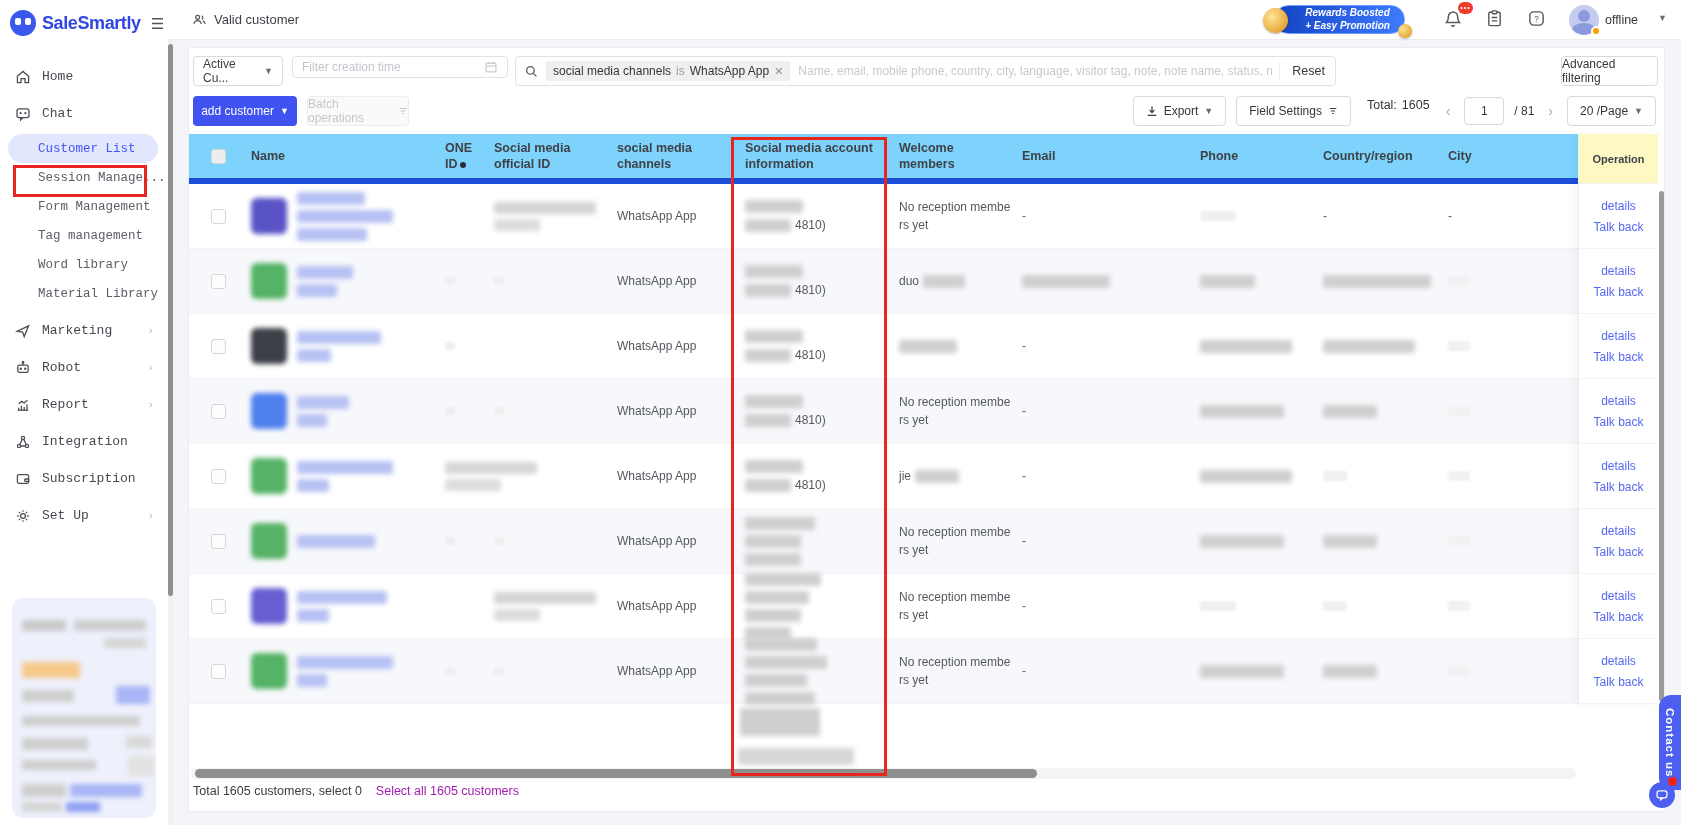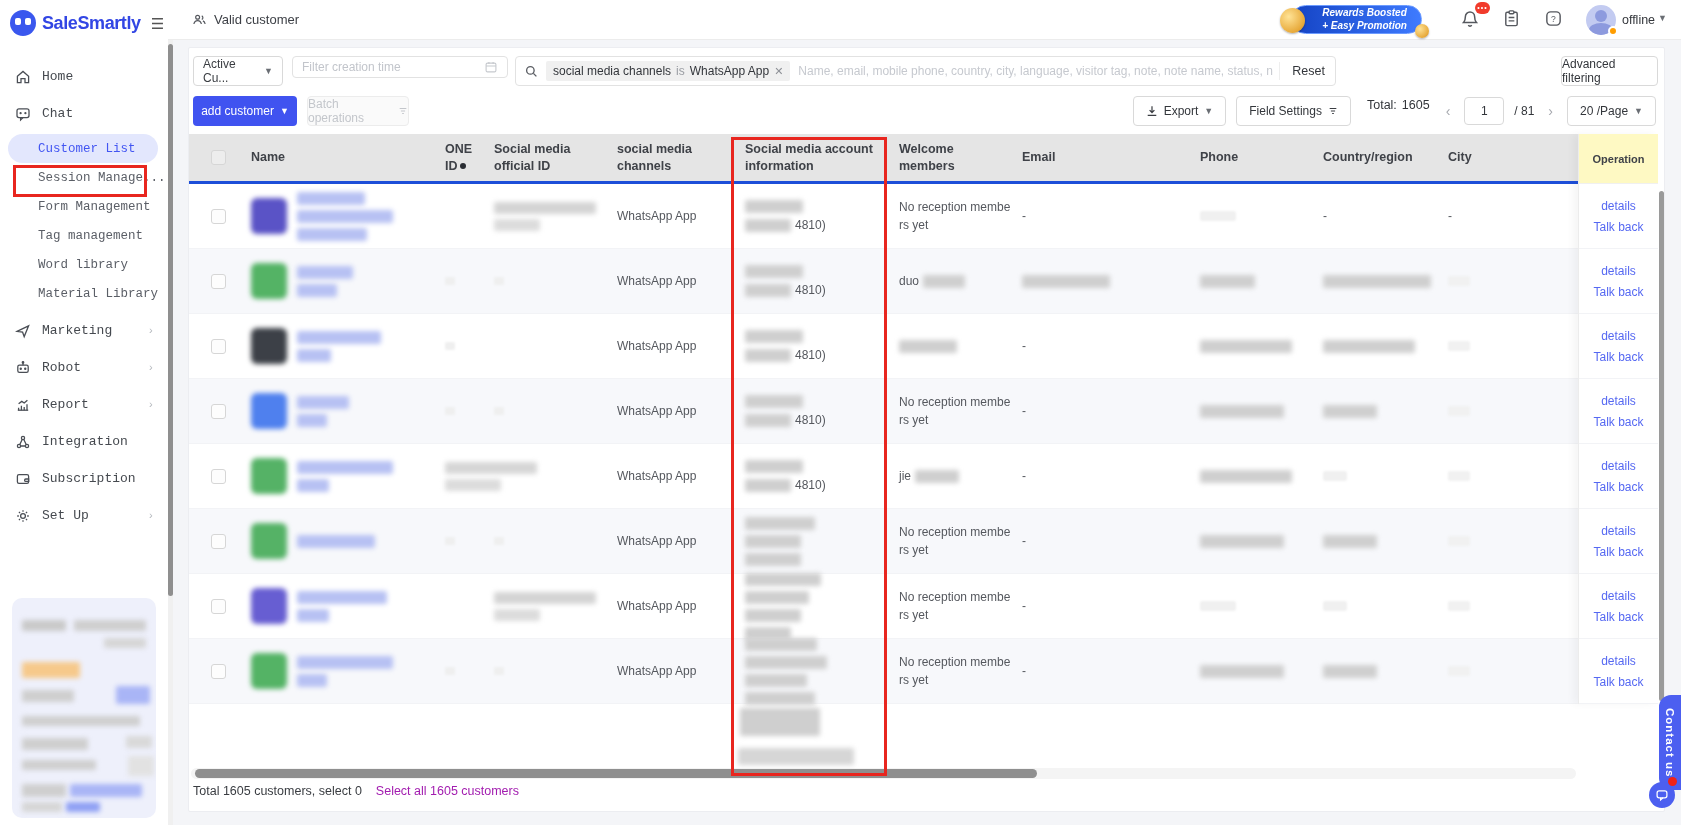--- a/index.html
+++ b/index.html
@@ -36,21 +36,21 @@
   .rewards-coin { position:absolute; left:-12px; top:2px; width:25px; height:25px; border-radius:50%; background:radial-gradient(circle at 35% 35%, #ffe396, #e7a93a 70%, #b97d14); box-shadow:0 1px 2px rgba(0,0,0,.3); }
   .rewards-coin.small { left:auto; right:-8px; top:18px; width:14px; height:14px; }
   .rewards-text { color:#fff; font-size:10px; font-weight:bold; font-style:italic; line-height:1.25; text-align:center; white-space:nowrap; }
   .icon-btn { position:relative; width:22px; height:22px; margin:0 10px; color:#5c6066; cursor:pointer; }
   .badge-dots { position:absolute; top:-7px; right:-8px; min-width:15px; height:12px; border-radius:7px; background:#f13b2c; color:#fff; font-size:7px; line-height:11px; text-align:center; letter-spacing:1px; padding:0 2px; }
   .avatar-wrap { position:relative; width:30px; height:30px; margin:0 6px 0 10px; }
   .avatar-circle { width:30px; height:30px; border-radius:50%; background:#c3cbf1; overflow:hidden; position:relative; }
   .avatar-circle:before { content:""; position:absolute; left:9px; top:5px; width:12px; height:12px; border-radius:50%; background:#8d9ade; }
   .avatar-circle:after { content:""; position:absolute; left:3px; top:18px; width:24px; height:14px; border-radius:50%; background:#8d9ade; }
   .status-dot { position:absolute; right:-2px; bottom:-1px; width:10px; height:10px; border-radius:50%; background:#ff9d00; border:2px solid #fff; }
-  .presence { display:flex; align-items:flex-start; gap:3px; font-size:12.5px; color:#33363b; cursor:pointer; }
+  .presence { display:flex; align-items:flex-start; gap:20px; font-size:12.5px; color:#33363b; cursor:pointer; }
   .caret { font-size:9px; color:#6a6e74; }
 
   
   .content-bg { position:absolute; left:173px; top:40px; width:1508px; height:785px; background:#f4f5f8; }
   .card { position:absolute; left:188px; top:47px; width:1477px; height:765px; background:#fff; border:1px solid #ecedf1; border-radius:2px; }
 
   
   .filter-row { position:absolute; left:0; top:8px; height:30px; width:100%; }
   .select-box { position:absolute; display:flex; align-items:center; justify-content:space-between; border:1px solid #d9d9d9; border-radius:4px; height:30px; font-size:12px; color:#3a3d42; padding:0 9px; background:#fff; cursor:pointer; }
   #segSelect { left:4px; width:90px; }
@@ -70,21 +70,21 @@
   .btn-primary { position:absolute; left:4px; width:104px; height:30px; background:#4053f0; color:#fff; border-radius:4px; display:flex; align-items:center; justify-content:center; gap:6px; font-size:12px; cursor:pointer; }
   .btn-disabled { position:absolute; left:118px; width:102px; height:30px; background:#fafafa; border:1px solid #ececec; color:#c3c6cb; border-radius:4px; display:flex; align-items:center; justify-content:center; gap:6px; }
   .toolbar-right { position:absolute; right:8px; top:0; height:30px; display:flex; align-items:center; gap:10px; }
   .btn-plain { display:flex; align-items:center; gap:6px; height:30px; padding:0 12px; border:1px solid #d9d9d9; border-radius:4px; background:#fff; color:#33363b; cursor:pointer; }
   .total-wrap { display:flex; gap:5px; color:#33363b; font-size:12.5px; margin:0 2px 12px 6px; }
   .pg-arrow { color:#a5a8ae; font-size:14px; padding:0 4px; cursor:pointer; }
   .pg-input { width:40px; height:28px; border:1px solid #d9d9d9; border-radius:4px; text-align:center; font-size:12px; color:#33363b; display:flex; align-items:center; justify-content:center; }
   .pg-total { color:#33363b; }
 
   
-  .thead { position:absolute; left:0; top:86px; width:1389px; height:50px; background:#e5e5e5; display:flex; align-items:center; padding-left:22px; border-bottom:3px solid #1d4ed8; }
+  .thead { position:absolute; left:0; top:86px; width:1389px; height:50px; background:#7dd3fc; display:flex; align-items:center; padding-left:22px; border-bottom:6px solid #1d4ed8; }
   .cell { flex:0 0 auto; padding-right:10px; }
   .hcell { font-size:12.5px; font-weight:bold; color:#3f4248; line-height:1.3; }
   .c-check{width:40px}.c-name{width:194px}.c-oneid{width:49px}.c-official{width:123px}.c-channel{width:128px}.c-account{width:154px}.c-welcome{width:123px}.c-email{width:178px}.c-phone{width:123px}.c-country{width:125px}.c-city{width:116px}
   .oneid-dot { display:inline-block; width:6px; height:6px; border-radius:50%; background:#2a2d33; margin-left:2px; vertical-align:middle; }
   .tbody { position:absolute; left:0; top:136px; width:1389px; }
   .trow { display:flex; align-items:center; height:65px; padding-left:22px; border-bottom:1px solid #f2f3f6; background:#fff; }
   .trow.even { background:#f7f8fb; }
   .checkbox { width:15px; height:15px; border:1px solid #d6d6d6; border-radius:3px; background:#fdfdfd; cursor:pointer; }
   .checkbox.hdr { background:#ededed; }
   .namecell { display:flex; align-items:center; gap:10px; }

